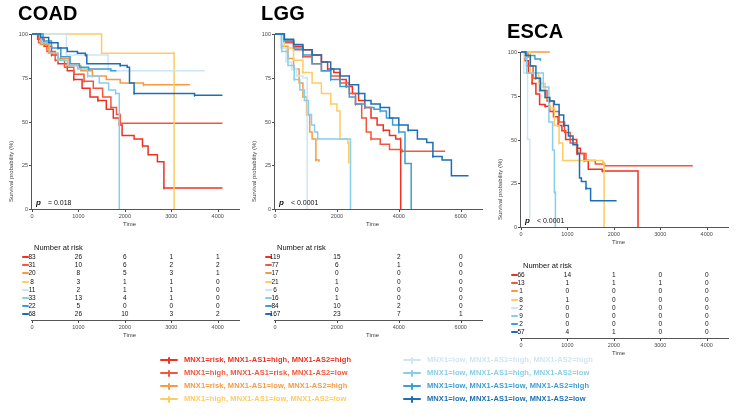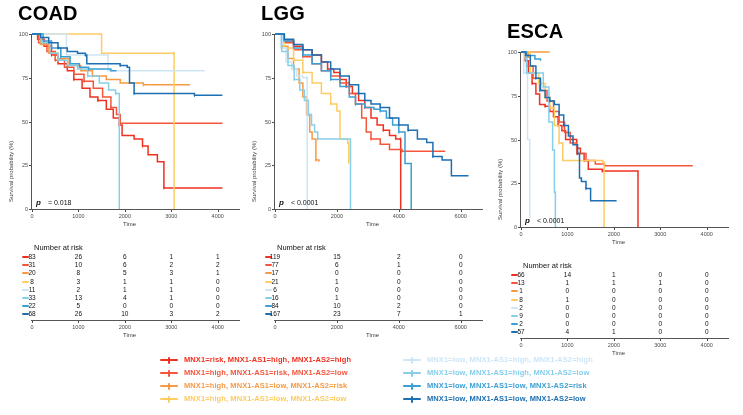--- a/index.html
+++ b/index.html
@@ -497,21 +497,21 @@
             <b style="background: rgb(244, 86, 60);"></b>
             <i style="background: rgb(244, 86, 60);"></i>
           </span>
           <span class="leg-txt" style="color: rgb(244, 86, 60);">MNX1=high,  MNX1-AS1=risk,  MNX1-AS2=low</span>
         </div>
         <div class="leg-row">
           <span class="leg-mark">
             <b style="background: rgb(247, 154, 67);"></b>
             <i style="background: rgb(247, 154, 67);"></i>
           </span>
-          <span class="leg-txt" style="color: rgb(247, 154, 67);">MNX1=high,  MNX1-AS1=low,  MNX1-AS2=risk</span>
+          <span class="leg-txt" style="color: rgb(247, 154, 67);">MNX1=risk,  MNX1-AS1=low,  MNX1-AS2=high</span>
         </div>
         <div class="leg-row">
           <span class="leg-mark">
             <b style="background: rgb(253, 204, 98);"></b>
             <i style="background: rgb(253, 204, 98);"></i>
           </span>
           <span class="leg-txt" style="color: rgb(253, 204, 98);">MNX1=high,  MNX1-AS1=low,  MNX1-AS2=low</span>
         </div>
       </div>
       <div class="leg-col" style="left: 403px;">
@@ -527,21 +527,21 @@
             <b style="background: rgb(135, 206, 235);"></b>
             <i style="background: rgb(135, 206, 235);"></i>
           </span>
           <span class="leg-txt" style="color: rgb(135, 206, 235);">MNX1=low,  MNX1-AS1=high,  MNX1-AS2=low</span>
         </div>
         <div class="leg-row">
           <span class="leg-mark">
             <b style="background: rgb(60, 159, 212);"></b>
             <i style="background: rgb(60, 159, 212);"></i>
           </span>
-          <span class="leg-txt" style="color: rgb(60, 159, 212);">MNX1=low,  MNX1-AS1=low,  MNX1-AS2=risk</span>
+          <span class="leg-txt" style="color: rgb(60, 159, 212);">MNX1=low,  MNX1-AS1=low,  MNX1-AS2=high</span>
         </div>
         <div class="leg-row">
           <span class="leg-mark">
             <b style="background: rgb(29, 111, 179);"></b>
             <i style="background: rgb(29, 111, 179);"></i>
           </span>
           <span class="leg-txt" style="color: rgb(29, 111, 179);">MNX1=low,  MNX1-AS1=low,  MNX1-AS2=low</span>
         </div>
       </div>
     </div>

